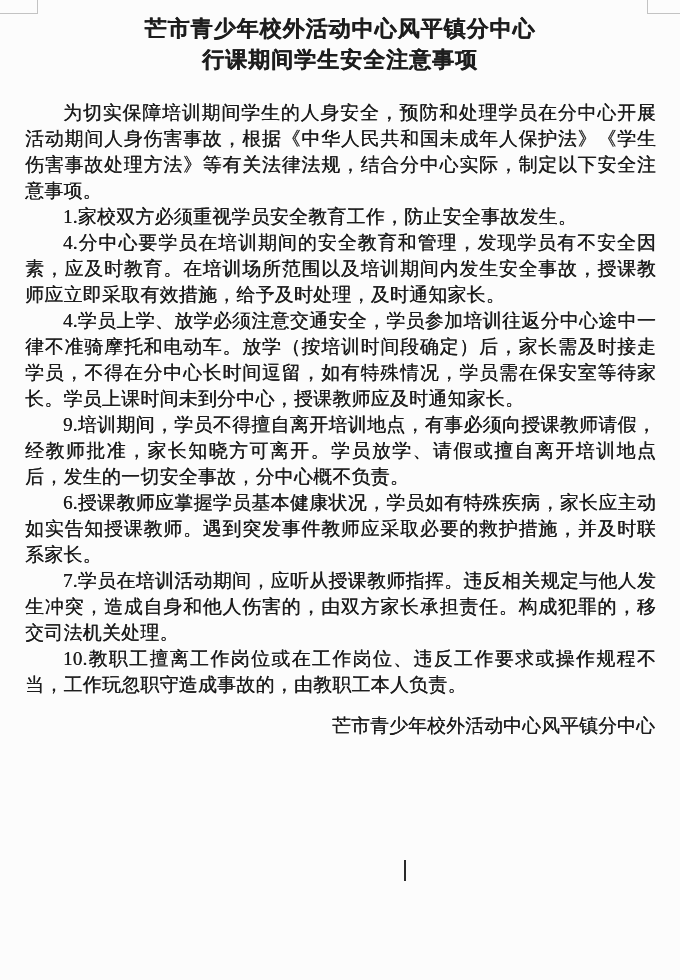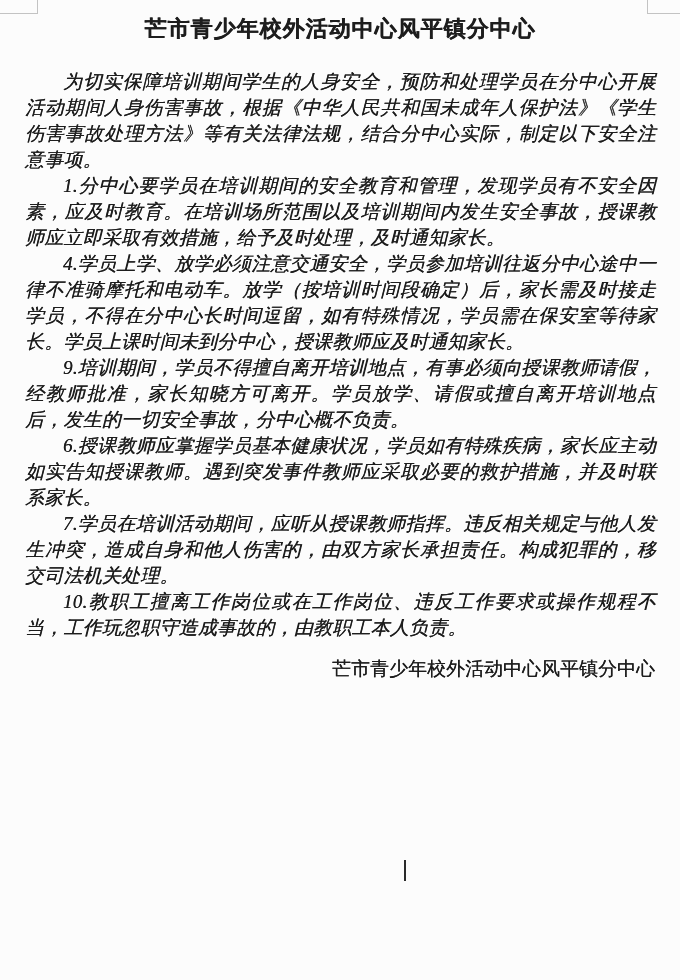--- a/index.html
+++ b/index.html
@@ -30,21 +30,20 @@
     text-align: center;
     font-weight: bold;
     font-size: 22px;
     line-height: 31px;
     letter-spacing: 1px;
     text-shadow: 0.4px 0 0 currentColor;
   }
   .content {
     margin-top: 25px;
     padding: 0 24px 0 25px;
-    font-style: italic;
   }
   .para {
     margin: 0;
     text-indent: 2em;
     text-align: justify;
     font-size: 19px;
     line-height: 26px;
     letter-spacing: 0.2px;
     text-shadow: 0.35px 0 0 currentColor;
   }
@@ -69,25 +68,27 @@
 </head>
 <body>
 
 <div class="page">
 
   <div class="corner-left"></div>
   <div class="corner-right"></div>
 
   <div class="titles">
     <div>芒市青少年校外活动中心风平镇分中心</div>
+    <div>行课期间学生安全注意事项</div>
   </div>
 
   <div class="content">
     <p class="para">为切实保障培训期间学生的人身安全，预防和处理学员在分中心开展活动期间人身伤害事故，根据《中华人民共和国未成年人保护法》《学生伤害事故处理方法》等有关法律法规，结合分中心实际，制定以下安全注意事项。</p>
-    <p class="para">1.分中心要学员在培训期间的安全教育和管理，发现学员有不安全因素，应及时教育。在培训场所范围以及培训期间内发生安全事故，授课教师应立即采取有效措施，给予及时处理，及时通知家长。</p>
+    <p class="para">1.家校双方必须重视学员安全教育工作，防止安全事故发生。</p>
+    <p class="para">4.分中心要学员在培训期间的安全教育和管理，发现学员有不安全因素，应及时教育。在培训场所范围以及培训期间内发生安全事故，授课教师应立即采取有效措施，给予及时处理，及时通知家长。</p>
     <p class="para">4.学员上学、放学必须注意交通安全，学员参加培训往返分中心途中一律不准骑摩托和电动车。放学（按培训时间段确定）后，家长需及时接走学员，不得在分中心长时间逗留，如有特殊情况，学员需在保安室等待家长。学员上课时间未到分中心，授课教师应及时通知家长。</p>
     <p class="para">9.培训期间，学员不得擅自离开培训地点，有事必须向授课教师请假，经教师批准，家长知晓方可离开。学员放学、请假或擅自离开培训地点后，发生的一切安全事故，分中心概不负责。</p>
     <p class="para">6.授课教师应掌握学员基本健康状况，学员如有特殊疾病，家长应主动如实告知授课教师。遇到突发事件教师应采取必要的救护措施，并及时联系家长。</p>
     <p class="para">7.学员在培训活动期间，应听从授课教师指挥。违反相关规定与他人发生冲突，造成自身和他人伤害的，由双方家长承担责任。构成犯罪的，移交司法机关处理。</p>
     <p class="para">10.教职工擅离工作岗位或在工作岗位、违反工作要求或操作规程不当，工作玩忽职守造成事故的，由教职工本人负责。</p>
   </div>
 
   <div class="signature">芒市青少年校外活动中心风平镇分中心</div>
 
   <div class="caret"></div>

